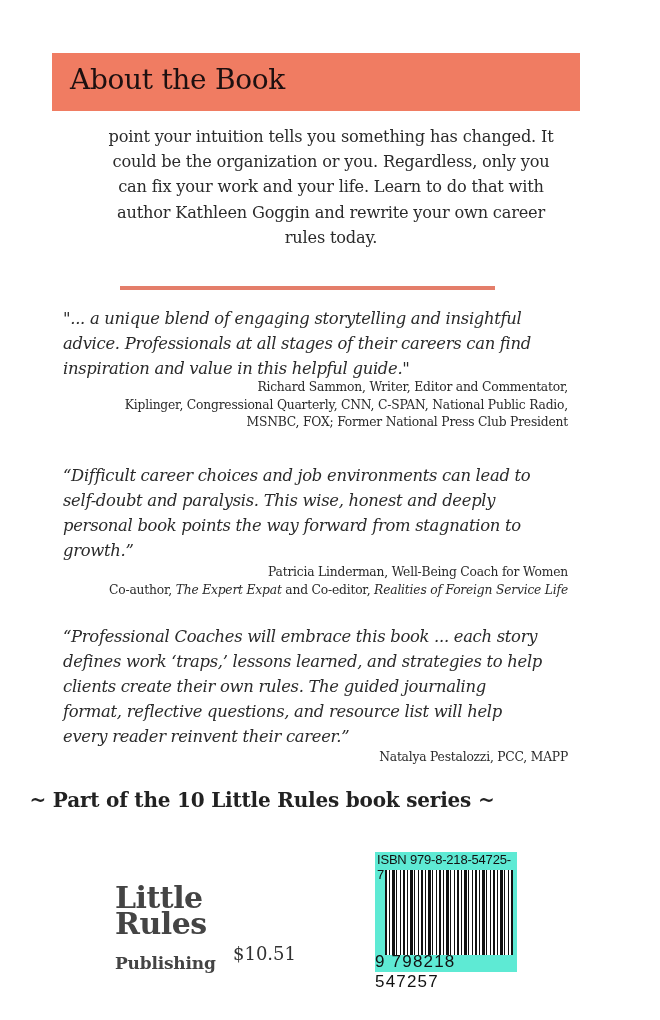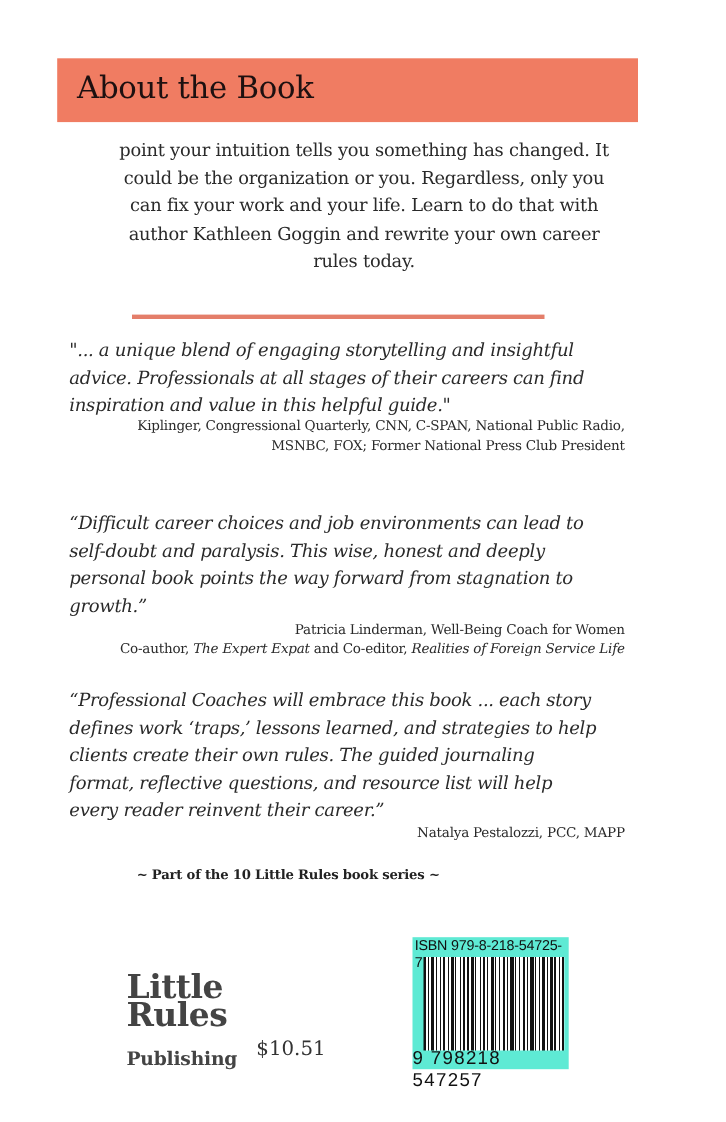--- a/index.html
+++ b/index.html
@@ -27,21 +27,21 @@
     position: absolute; left: 63px; width: 530px; font-style: italic;
     font-size: 16.4px; line-height: 25px; color: #2a2a2a; letter-spacing: -0.3px;
   }
   .attr {
     position: absolute; right: 92px; text-align: right; font-size: 12.3px;
     line-height: 17.5px; color: #2a2a2a; letter-spacing: -0.2px; white-space: nowrap;
   }
   .attr i { font-style: italic; }
   .series {
     position: absolute; left: 0; width: 524px; top: 788px; text-align: center;
-    font-weight: bold; font-size: 12px; color: #222; letter-spacing: -0.2px;
+    font-weight: bold; font-size: 20px; color: #222; letter-spacing: -0.2px;
   }
   .logo {
     position: absolute; left: 115px; top: 885px; color: #444;
     font-family: "DejaVu Serif", serif; font-weight: bold; line-height: 26px;
   }
   .logo .big { font-size: 30px; letter-spacing: -0.5px; display: block; }
   .logo .small { font-size: 17px; display: block; margin-top: 13px; letter-spacing: -0.2px; }
   .price {
     position: absolute; left: 233px; top: 943px; font-size: 18px; color: #333;
   }
@@ -80,20 +80,21 @@
 </div>
 
 <div class="divider"></div>
 
 <div class="quote" style="top:306px;">
   <div>"... a unique blend of engaging storytelling and insightful</div>
   <div>advice. Professionals at all stages of their careers can find</div>
   <div>inspiration and value in this helpful guide."</div>
 </div>
 <div class="attr" style="top:379px;">
+  <div>Richard Sammon, Writer, Editor and Commentator,</div>
   <div>Kiplinger, Congressional Quarterly, CNN, C-SPAN, National Public Radio,</div>
   <div>MSNBC, FOX; Former National Press Club President</div>
 </div>
 
 <div class="quote" style="top:463px;">
   <div>“Difficult career choices and job environments can lead to</div>
   <div>self-doubt and paralysis. This wise, honest and deeply</div>
   <div>personal book points the way forward from stagnation to</div>
   <div>growth.”</div>
 </div>

